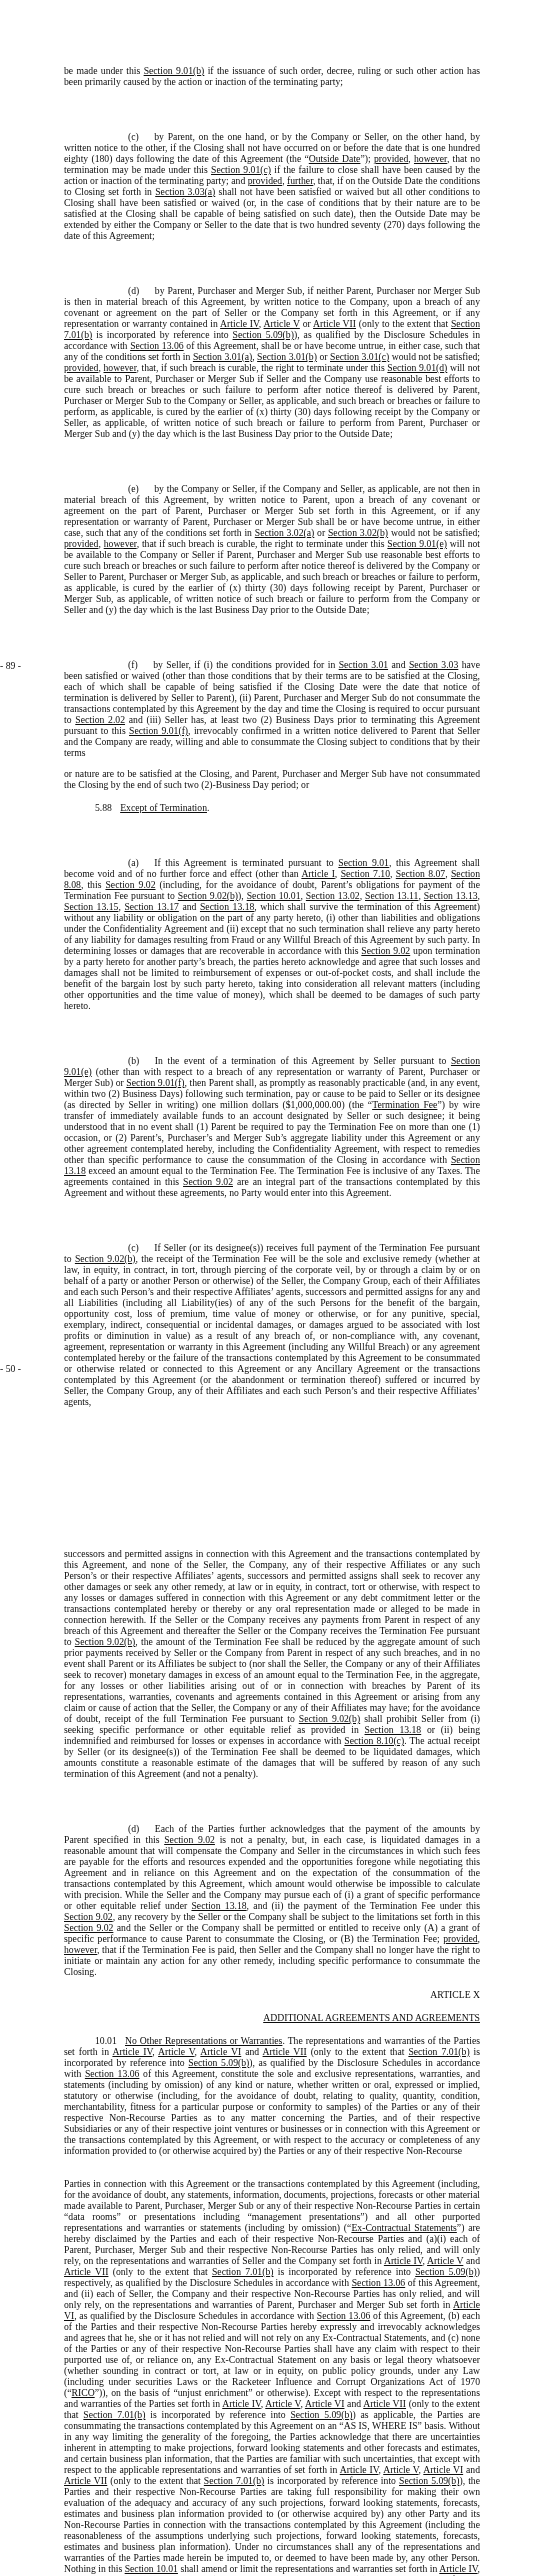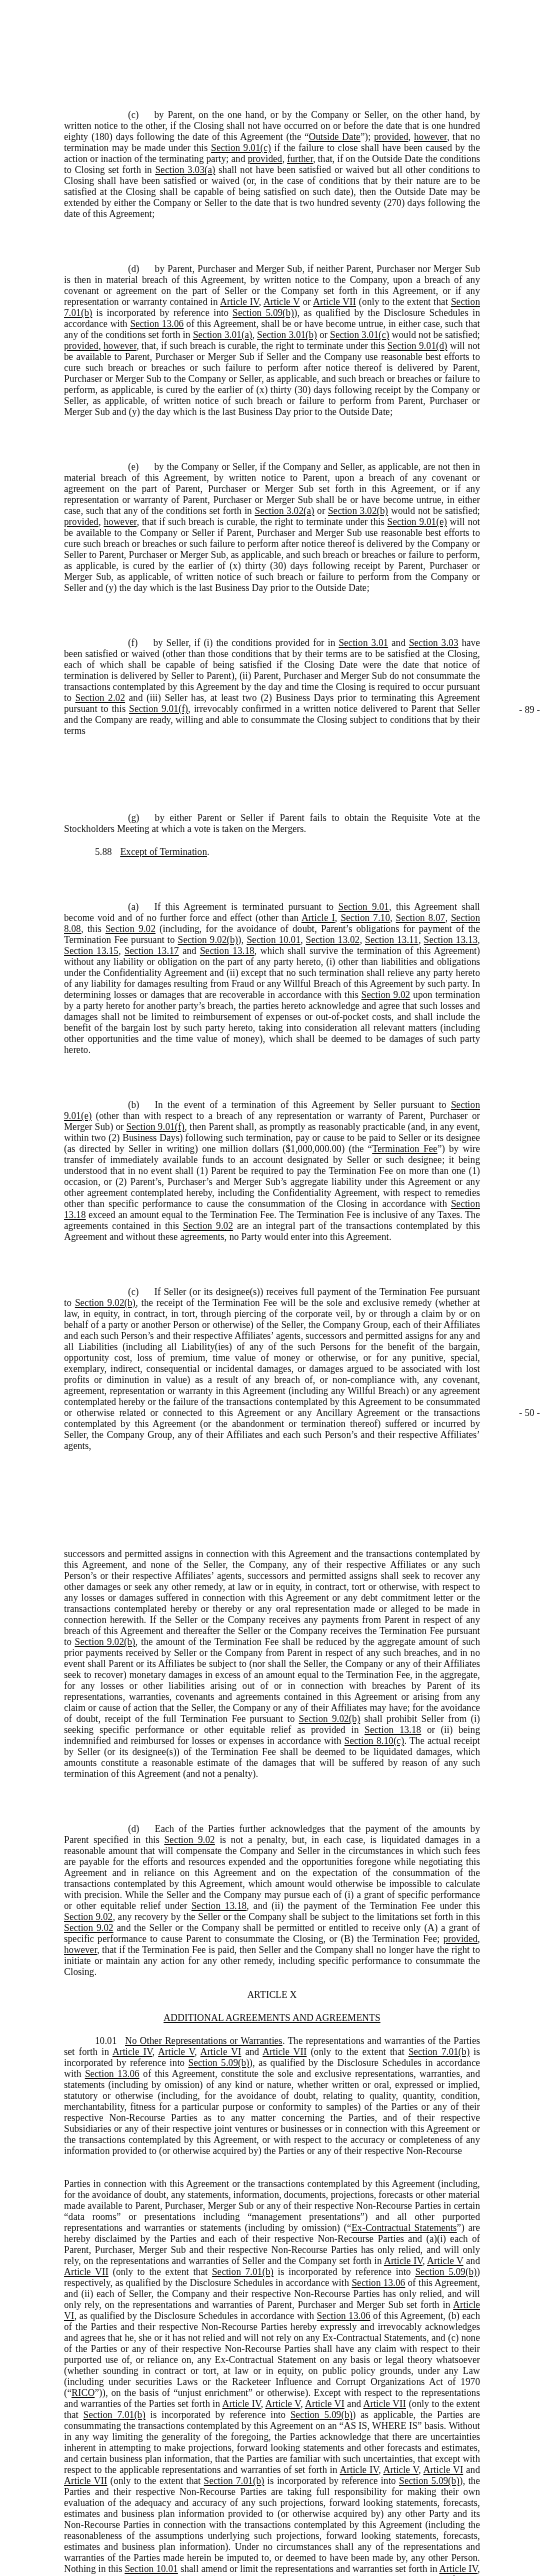--- a/index.html
+++ b/index.html
@@ -18,47 +18,47 @@
     left:64px;
     width:416px;
   }
   .p1 { top:65px; }
   .p2 { top:768px; }
   .p3 { top:1548px; }
   .p4 { top:2178px; }
   .block { margin:0 0 12px 0; text-align:justify; }
   .letter { text-indent:64px;margin-top:44px; }
   .section { text-indent:31px; }
-  .center { text-align:center; text-indent:0; }
+  .center { text-align:right; text-indent:0; }
   .u { text-decoration:underline; text-underline-offset:1px; }
   .tab { display:inline-block; width:15.5px; }
   .tab-s { display:inline-block; width:8.2px; }
   .pagenum {
     position:absolute;
     left:0;
     width:540px;
-    text-align:right;
-    margin-top:44px;
+    text-align:left;
   }
   #pn0 { top:660px; }
   #pn1 { top:1363px; }
   #pn2 { top:2066px; }
 </style>
 </head>
 <body>
 
 <div class="doc">
   <div class="page p1">
+      <div class="block cont"><span>be made under this </span><span class="u">Section 9.01(b)</span><span> if the issuance of such order, decree, ruling or such other action has been primarily caused by the action or inaction of the terminating party;</span></div>
       <div class="block letter"><span>(c)</span><span class="tab"></span><span>by Parent, on the one hand, or by the Company or Seller, on the other hand, by written notice to the other, if the Closing shall not have occurred on or before the date that is one hundred eighty (180) days following the date of this Agreement (the “</span><span class="u">Outside Date</span><span>”); </span><span class="u">provided</span><span>, </span><span class="u">however</span><span>, that no termination may be made under this </span><span class="u">Section 9.01(c)</span><span> if the failure to close shall have been caused by the action or inaction of the terminating party; and </span><span class="u">provided</span><span>, </span><span class="u">further</span><span>, that, if on the Outside Date the conditions to Closing set forth in </span><span class="u">Section 3.03(a)</span><span> shall not have been satisfied or waived but all other conditions to Closing shall have been satisfied or waived (or, in the case of conditions that by their nature are to be satisfied at the Closing shall be capable of being satisfied on such date), then the Outside Date may be extended by either the Company or Seller to the date that is two hundred seventy (270) days following the date of this Agreement;</span></div>
       <div class="block letter"><span>(d)</span><span class="tab"></span><span>by Parent, Purchaser and Merger Sub, if neither Parent, Purchaser nor Merger Sub is then in material breach of this Agreement, by written notice to the Company, upon a breach of any covenant or agreement on the part of Seller or the Company set forth in this Agreement, or if any representation or warranty contained in </span><span class="u">Article IV</span><span>, </span><span class="u">Article V</span><span> or </span><span class="u">Article VII</span><span> (only to the extent that </span><span class="u">Section 7.01(b)</span><span> is incorporated by reference into </span><span class="u">Section 5.09(b)</span><span>), as qualified by the Disclosure Schedules in accordance with </span><span class="u">Section 13.06</span><span> of this Agreement, shall be or have become untrue, in either case, such that any of the conditions set forth in </span><span class="u">Section 3.01(a)</span><span>, </span><span class="u">Section 3.01(b)</span><span> or </span><span class="u">Section 3.01(c)</span><span> would not be satisfied; </span><span class="u">provided</span><span>, </span><span class="u">however</span><span>, that, if such breach is curable, the right to terminate under this </span><span class="u">Section 9.01(d)</span><span> will not be available to Parent, Purchaser or Merger Sub if Seller and the Company use reasonable best efforts to cure such breach or breaches or such failure to perform after notice thereof is delivered by Parent, Purchaser or Merger Sub to the Company or Seller, as applicable, and such breach or breaches or failure to perform, as applicable, is cured by the earlier of (x) thirty (30) days following receipt by the Company or Seller, as applicable, of written notice of such breach or failure to perform from Parent, Purchaser or Merger Sub and (y) the day which is the last Business Day prior to the Outside Date;</span></div>
       <div class="block letter"><span>(e)</span><span class="tab"></span><span>by the Company or Seller, if the Company and Seller, as applicable, are not then in material breach of this Agreement, by written notice to Parent, upon a breach of any covenant or agreement on the part of Parent, Purchaser or Merger Sub set forth in this Agreement, or if any representation or warranty of Parent, Purchaser or Merger Sub shall be or have become untrue, in either case, such that any of the conditions set forth in </span><span class="u">Section 3.02(a)</span><span> or </span><span class="u">Section 3.02(b)</span><span> would not be satisfied; </span><span class="u">provided</span><span>, </span><span class="u">however</span><span>, that if such breach is curable, the right to terminate under this </span><span class="u">Section 9.01(e)</span><span> will not be available to the Company or Seller if Parent, Purchaser and Merger Sub use reasonable best efforts to cure such breach or breaches or such failure to perform after notice thereof is delivered by the Company or Seller to Parent, Purchaser or Merger Sub, as applicable, and such breach or breaches or failure to perform, as applicable, is cured by the earlier of (x) thirty (30) days following receipt by Parent, Purchaser or Merger Sub, as applicable, of written notice of such breach or failure to perform from the Company or Seller and (y) the day which is the last Business Day prior to the Outside Date;</span></div>
       <div class="block letter"><span>(f)</span><span class="tab"></span><span>by Seller, if (i) the conditions provided for in </span><span class="u">Section 3.01</span><span> and </span><span class="u">Section 3.03</span><span> have been satisfied or waived (other than those conditions that by their terms are to be satisfied at the Closing, each of which shall be capable of being satisfied if the Closing Date were the date that notice of termination is delivered by Seller to Parent), (ii) Parent, Purchaser and Merger Sub do not consummate the transactions contemplated by this Agreement by the day and time the Closing is required to occur pursuant to </span><span class="u">Section 2.02</span><span> and (iii) Seller has, at least two (2) Business Days prior to terminating this Agreement pursuant to this </span><span class="u">Section 9.01(f)</span><span>, irrevocably confirmed in a written notice delivered to Parent that Seller and the Company are ready, willing and able to consummate the Closing subject to conditions that by their terms</span></div>
     </div>
   <div class="page p2">
-      <div class="block letter"><span>(g)</span><span class="tab"></span><span>by either Parent or Seller if Parent fails to obtain the Requisite Vote at the Stockholders Meeting at which a vote is taken on the Mergers.</span></div>
+      <div class="block cont"><span>or nature are to be satisfied at the Closing, and Parent, Purchaser and Merger Sub have not consummated the Closing by the end of such two (2)-Business Day period; or</span></div>
       <div class="block section"><span>5.88</span><span class="tab-s"></span><span class="u">Except of Termination</span><span>.</span></div>
       <div class="block letter"><span>(a)</span><span class="tab"></span><span>If this Agreement is terminated pursuant to </span><span class="u">Section 9.01</span><span>, this Agreement shall become void and of no further force and effect (other than </span><span class="u">Article I</span><span>, </span><span class="u">Section 7.10</span><span>, </span><span class="u">Section 8.07</span><span>, </span><span class="u">Section 8.08</span><span>, this </span><span class="u">Section 9.02</span><span> (including, for the avoidance of doubt, Parent’s obligations for payment of the Termination Fee pursuant to </span><span class="u">Section 9.02(b)</span><span>), </span><span class="u">Section 10.01</span><span>, </span><span class="u">Section 13.02</span><span>, </span><span class="u">Section 13.11</span><span>, </span><span class="u">Section 13.13</span><span>, </span><span class="u">Section 13.15</span><span>, </span><span class="u">Section 13.17</span><span> and </span><span class="u">Section 13.18</span><span>, which shall survive the termination of this Agreement) without any liability or obligation on the part of any party hereto, (i) other than liabilities and obligations under the Confidentiality Agreement and (ii) except that no such termination shall relieve any party hereto of any liability for damages resulting from Fraud or any Willful Breach of this Agreement by such party. In determining losses or damages that are recoverable in accordance with this </span><span class="u">Section 9.02</span><span> upon termination by a party hereto for another party’s breach, the parties hereto acknowledge and agree that such losses and damages shall not be limited to reimbursement of expenses or out-of-pocket costs, and shall include the benefit of the bargain lost by such party hereto, taking into consideration all relevant matters (including other opportunities and the time value of money), which shall be deemed to be damages of such party hereto.</span></div>
       <div class="block letter"><span>(b)</span><span class="tab"></span><span>In the event of a termination of this Agreement by Seller pursuant to </span><span class="u">Section 9.01(e)</span><span> (other than with respect to a breach of any representation or warranty of Parent, Purchaser or Merger Sub) or </span><span class="u">Section 9.01(f)</span><span>, then Parent shall, as promptly as reasonably practicable (and, in any event, within two (2) Business Days) following such termination, pay or cause to be paid to Seller or its designee (as directed by Seller in writing) one million dollars ($1,000,000.00) (the “</span><span class="u">Termination Fee</span><span>”) by wire transfer of immediately available funds to an account designated by Seller or such designee; it being understood that in no event shall (1) Parent be required to pay the Termination Fee on more than one (1) occasion, or (2) Parent’s, Purchaser’s and Merger Sub’s aggregate liability under this Agreement or any other agreement contemplated hereby, including the Confidentiality Agreement, with respect to remedies other than specific performance to cause the consummation of the Closing in accordance with </span><span class="u">Section 13.18</span><span> exceed an amount equal to the Termination Fee. The Termination Fee is inclusive of any Taxes. The agreements contained in this </span><span class="u">Section 9.02</span><span> are an integral part of the transactions contemplated by this Agreement and without these agreements, no Party would enter into this Agreement.</span></div>
       <div class="block letter"><span>(c)</span><span class="tab"></span><span>If Seller (or its designee(s)) receives full payment of the Termination Fee pursuant to </span><span class="u">Section 9.02(b)</span><span>, the receipt of the Termination Fee will be the sole and exclusive remedy (whether at law, in equity, in contract, in tort, through piercing of the corporate veil, by or through a claim by or on behalf of a party or another Person or otherwise) of the Seller, the Company Group, each of their Affiliates and each such Person’s and their respective Affiliates’ agents, successors and permitted assigns for any and all Liabilities (including all Liability(ies) of any of the such Persons for the benefit of the bargain, opportunity cost, loss of premium, time value of money or otherwise, or for any punitive, special, exemplary, indirect, consequential or incidental damages, or damages argued to be associated with lost profits or diminution in value) as a result of any breach of, or non-compliance with, any covenant, agreement, representation or warranty in this Agreement (including any Willful Breach) or any agreement contemplated hereby or the failure of the transactions contemplated by this Agreement to be consummated or otherwise related or connected to this Agreement or any Ancillary Agreement or the transactions contemplated by this Agreement (or the abandonment or termination thereof) suffered or incurred by Seller, the Company Group, any of their Affiliates and each such Person’s and their respective Affiliates’ agents,</span></div>
     </div>
   <div class="page p3">
       <div class="block cont"><span>successors and permitted assigns in connection with this Agreement and the transactions contemplated by this Agreement, and none of the Seller, the Company, any of their respective Affiliates or any such Person’s or their respective Affiliates’ agents, successors and permitted assigns shall seek to recover any other damages or seek any other remedy, at law or in equity, in contract, tort or otherwise, with respect to any losses or damages suffered in connection with this Agreement or any debt commitment letter or the transactions contemplated hereby or thereby or any oral representation made or alleged to be made in connection herewith. If the Seller or the Company receives any payments from Parent in respect of any breach of this Agreement and thereafter the Seller or the Company receives the Termination Fee pursuant to </span><span class="u">Section 9.02(b)</span><span>, the amount of the Termination Fee shall be reduced by the aggregate amount of such prior payments received by Seller or the Company from Parent in respect of any such breaches, and in no event shall Parent or its Affiliates be subject to (nor shall the Seller, the Company or any of their Affiliates seek to recover) monetary damages in excess of an amount equal to the Termination Fee, in the aggregate, for any losses or other liabilities arising out of or in connection with breaches by Parent of its representations, warranties, covenants and agreements contained in this Agreement or arising from any claim or cause of action that the Seller, the Company or any of their Affiliates may have; for the avoidance of doubt, receipt of the full Termination Fee pursuant to </span><span class="u">Section 9.02(b)</span><span> shall prohibit Seller from (i) seeking specific performance or other equitable relief as provided in </span><span class="u">Section 13.18</span><span> or (ii) being indemnified and reimbursed for losses or expenses in accordance with </span><span class="u">Section 8.10(c)</span><span>. The actual receipt by Seller (or its designee(s)) of the Termination Fee shall be deemed to be liquidated damages, which amounts constitute a reasonable estimate of the damages that will be suffered by reason of any such termination of this Agreement (and not a penalty).</span></div>
       <div class="block letter"><span>(d)</span><span class="tab"></span><span>Each of the Parties further acknowledges that the payment of the amounts by Parent specified in this </span><span class="u">Section 9.02</span><span> is not a penalty, but, in each case, is liquidated damages in a reasonable amount that will compensate the Company and Seller in the circumstances in which such fees are payable for the efforts and resources expended and the opportunities foregone while negotiating this Agreement and in reliance on this Agreement and on the expectation of the consummation of the transactions contemplated by this Agreement, which amount would otherwise be impossible to calculate with precision. While the Seller and the Company may pursue each of (i) a grant of specific performance or other equitable relief under </span><span class="u">Section 13.18</span><span>, and (ii) the payment of the Termination Fee under this </span><span class="u">Section 9.02</span><span>, any recovery by the Seller or the Company shall be subject to the limitations set forth in this </span><span class="u">Section 9.02</span><span> and the Seller or the Company shall be permitted or entitled to receive only (A) a grant of specific performance to cause Parent to consummate the Closing, or (B) the Termination Fee; </span><span class="u">provided</span><span>, </span><span class="u">however</span><span>, that if the Termination Fee is paid, then Seller and the Company shall no longer have the right to initiate or maintain any action for any other remedy, including specific performance to consummate the Closing.</span></div>
       <div class="block center"><span>ARTICLE X</span></div>
       <div class="block center"><span class="u">ADDITIONAL AGREEMENTS AND AGREEMENTS</span></div>

